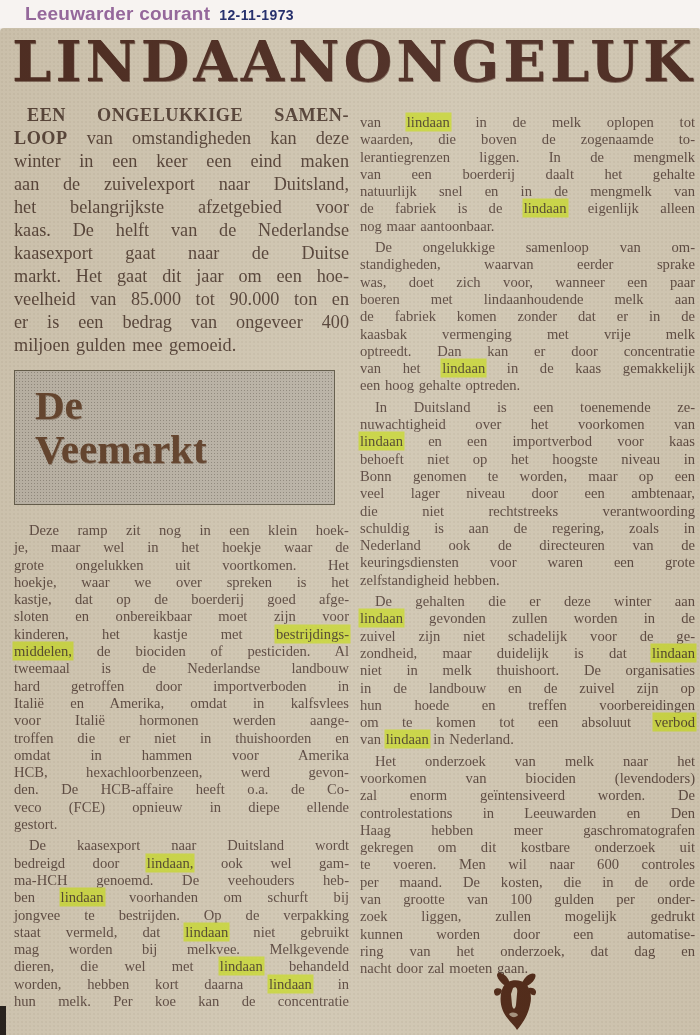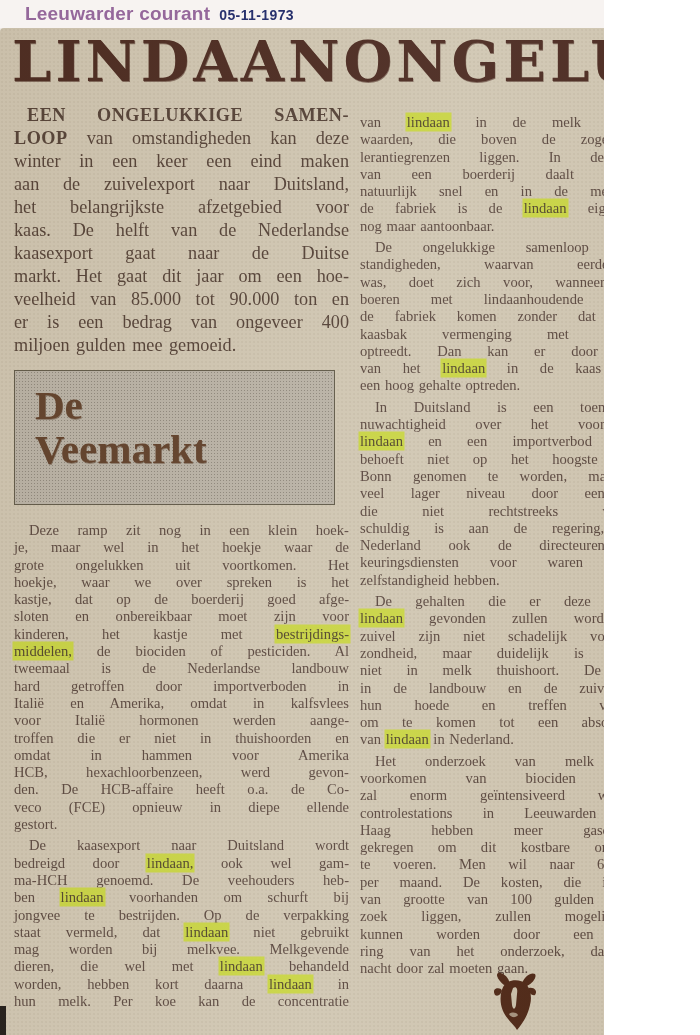--- a/index.html
+++ b/index.html
@@ -1,17 +1,17 @@
 <!DOCTYPE html>
 <html><head>
 <meta charset="utf-8">
 <style>
   html,body{margin:0;padding:0;}
   .stage{
-    position:relative;width:604px;height:1035px;overflow:hidden;
+    position:relative;width:700px;height:1035px;overflow:hidden;
     background:#f7f3f1;
     font-family:"Liberation Serif",serif;
   }
   
   .masthead{
     position:absolute;top:0;left:0;width:700px;height:28px;
     background:#f7f3f1;
     display:flex;align-items:center;gap:9px;padding-left:25px;box-sizing:border-box;
     font-family:"Liberation Sans",sans-serif;
   }
@@ -89,21 +89,21 @@
   
   .artifact{position:absolute;left:0;bottom:0;width:6px;height:29px;background:#191412;}
 </style>
 </head>
 <body>
 
 <div class="stage">
 
   <div class="masthead">
     <span class="pub-name">Leeuwarder courant</span>
-    <span class="pub-date">05-11-1973</span>
+    <span class="pub-date">12-11-1973</span>
   </div>
 
   <div class="paper">
     <div class="headline">LINDAANONGELUK</div>
 
     <div class="col col-left" id="col-left">
         <div class="para intro">
           <div class="line indent"><span class="bold">EEN ONGELUKKIGE SAMEN-</span></div>
           <div class="line"><span class="bold">LOOP</span><span> van omstandigheden kan deze</span></div>
           <div class="line"><span>winter in een keer een eind maken</span></div>

